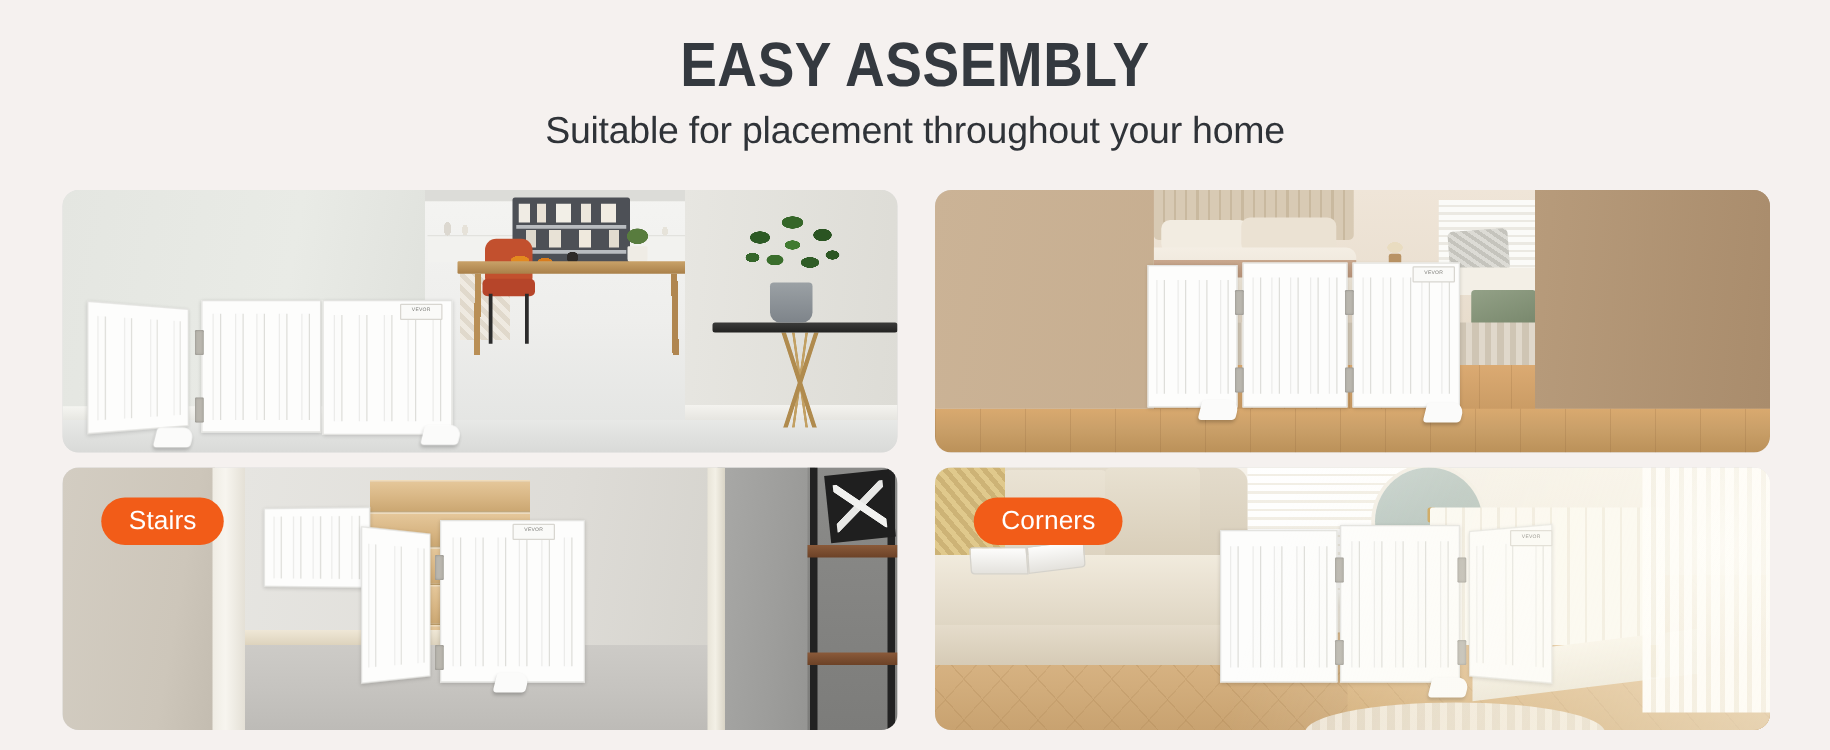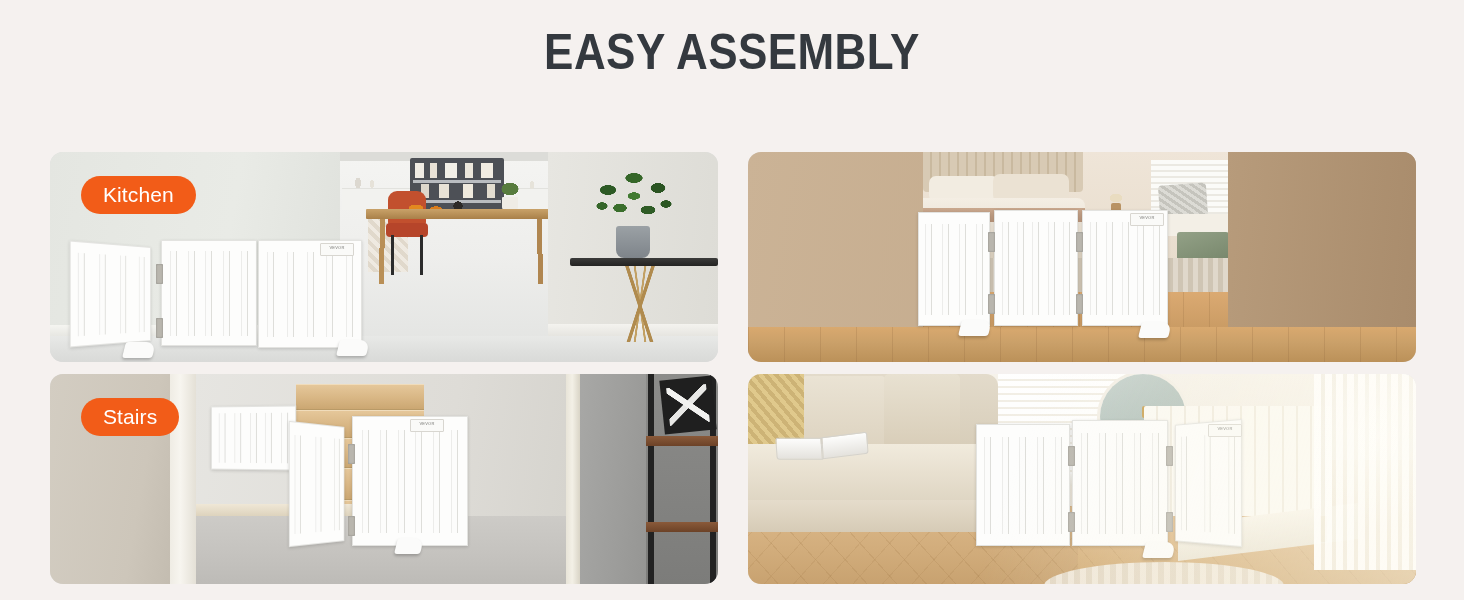--- a/index.html
+++ b/index.html
@@ -570,20 +570,21 @@
       rgba(255,250,235,0) 40%, rgba(255,250,232,.28) 68%, rgba(255,252,240,.5) 100%);
     pointer-events: none;
     z-index: 35;
   }
 </style>
 </head>
 <body>
 
 <div class="header">
   <div class="title">EASY ASSEMBLY</div>
+  <div class="subtitle">Suitable for placement throughout your home</div>
 </div>
 
 <div class="grid">
 
   <div class="panel">
     <div class="scene">
       <div class="k-wall-left"></div>
       <div class="k-base-left"></div>
       <div class="k-open"></div>
       <div class="k-open-bar"></div>
@@ -640,21 +641,20 @@
               <div class="slat"></div>
               <div class="slat"></div>
             <div class="slat"></div>
               <div class="slat"></div>
           </div>
         </div>
         <div class="logo-tag" style="left:252px; top:3px;">VEVOR</div>
         <div class="foot" style="left:270px; bottom:-8px;"></div>
       </div>
     </div>
-    <div class="badge">Kitchen</div>
   </div>
 
   <div class="panel">
     <div class="scene">
       <div class="b-wall"></div>
       <div class="b-scene">
         <div class="b-back-wall"></div>
         <div class="b-headboard"></div>
         <div class="b-pillow1"></div>
         <div class="b-pillow2"></div>
@@ -838,15 +838,16 @@
               <div class="slat"></div>
               <div class="slat"></div>
           </div>
         </div>
         <div class="logo-tag" style="left:232px; top:4px;">VEVOR</div>
       </div>
 
       <div class="c-curtain-glow"></div>
       <div class="sun"></div>
     </div>
+    <div class="badge">Corners</div>
   </div>
 
 </div>
 
 </body></html>

